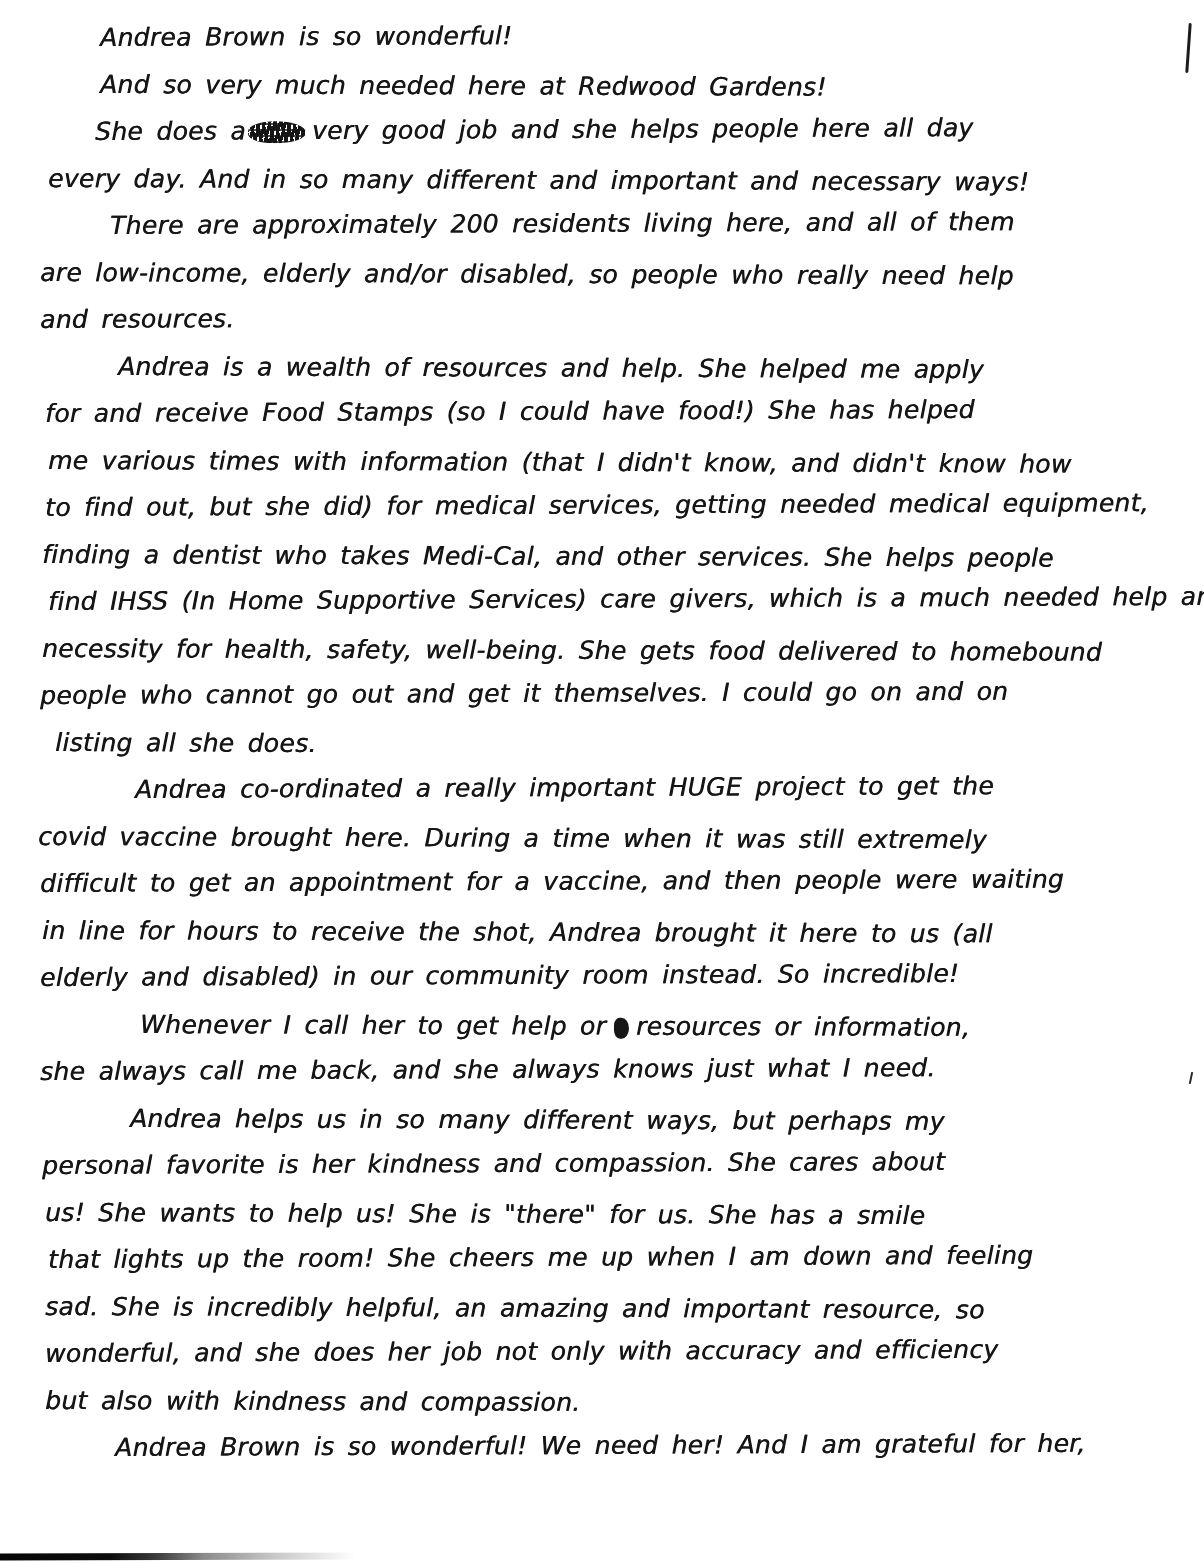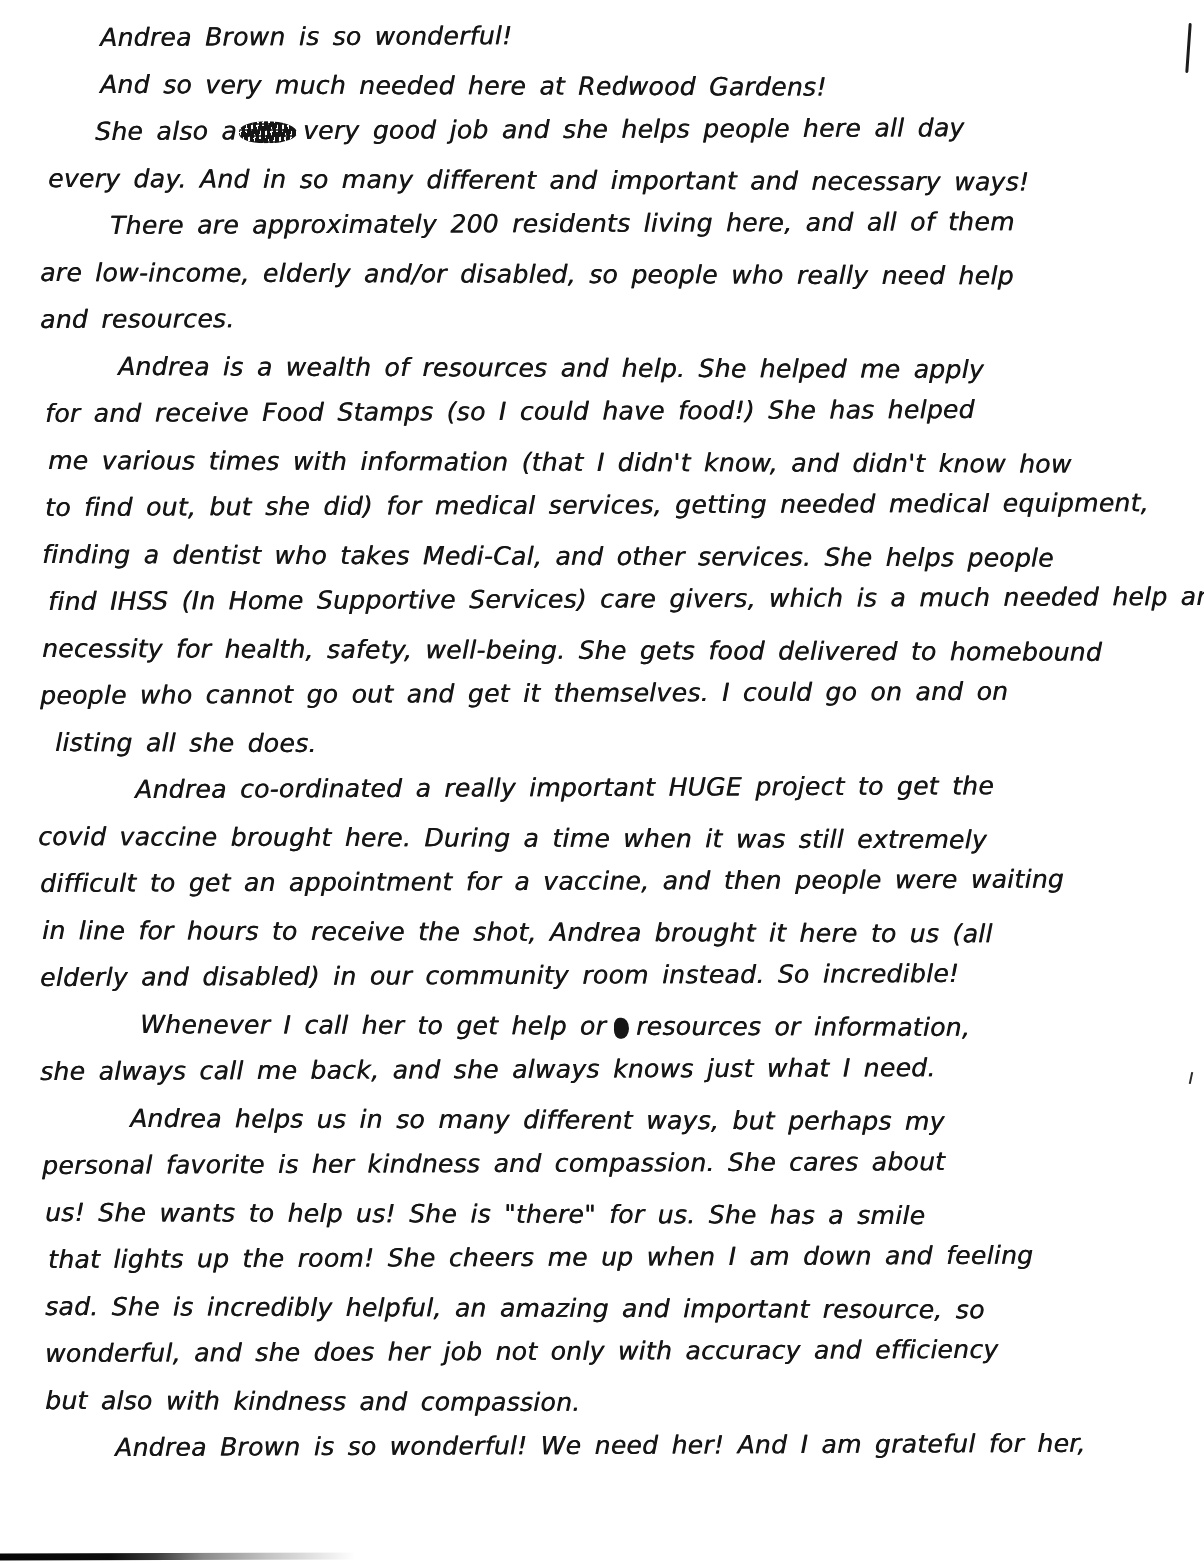--- a/index.html
+++ b/index.html
@@ -98,21 +98,21 @@
 <body>
 
 <div id="page">
 
   <div id="pen-mark"></div>
   <div id="pen-tick"></div>
 
   <div id="letter-body">
     <div class="line" style="margin-left:100px">Andrea Brown is so wonderful!</div>
     <div class="line" style="margin-left:100px">And so very much needed here at Redwood Gardens!</div>
-    <div class="line" style="margin-left:95px"><span>She also a</span><span class="scribble"></span><span>very good job and she helps people here all day</span></div>
+    <div class="line" style="margin-left:95px"><span>She does a</span><span class="scribble"></span><span>very good job and she helps people here all day</span></div>
     <div class="line" style="margin-left:48px">every day. And in so many different and important and necessary ways!</div>
     <div class="line" style="margin-left:110px">There are approximately 200 residents living here, and all of them</div>
     <div class="line" style="margin-left:40px">are low-income, elderly and/or disabled, so people who really need help</div>
     <div class="line" style="margin-left:40px">and resources.</div>
     <div class="line" style="margin-left:118px">Andrea is a wealth of resources and help. She helped me apply</div>
     <div class="line" style="margin-left:45px">for and receive Food Stamps (so I could have food!) She has helped</div>
     <div class="line" style="margin-left:48px">me various times with information (that I didn't know, and didn't know how</div>
     <div class="line" style="margin-left:45px">to find out, but she did) for medical services, getting needed medical equipment,</div>
     <div class="line" style="margin-left:42px">finding a dentist who takes Medi-Cal, and other services. She helps people</div>
     <div class="line" style="margin-left:48px">find IHSS (In Home Supportive Services) care givers, which is a much needed help and</div>

